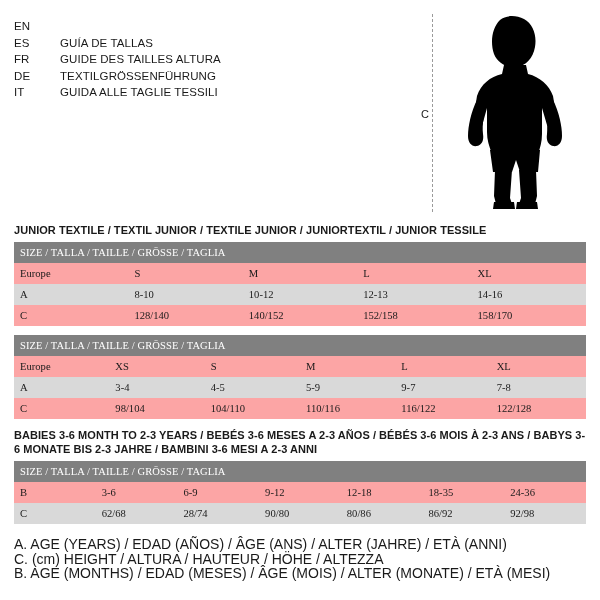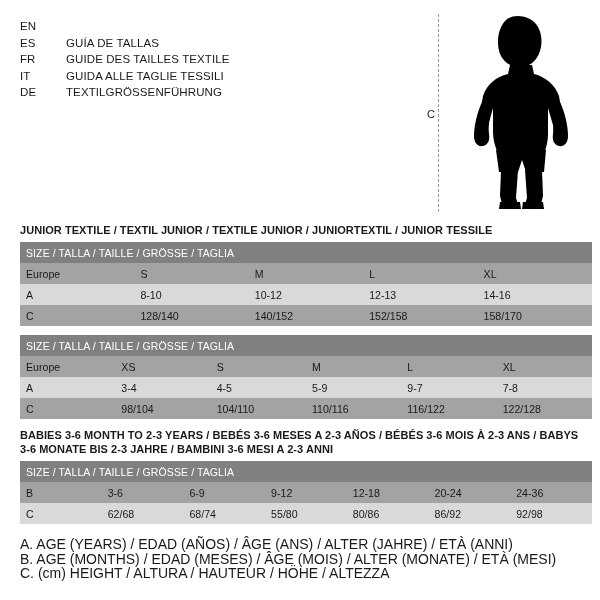--- a/index.html
+++ b/index.html
@@ -13,21 +13,21 @@
     font-family: "Liberation Sans", sans-serif;
     color: #1a1a1a;
     position: relative;
     overflow: hidden;
   }
   .page {
     position: relative;
     width: 600px;
     height: 600px;
     box-sizing: border-box;
-    padding: 14px 14px 0 20px;
+    padding: 14px 14px 0 14px;
   }
 
   
   .header {
     display: flex;
     flex-direction: row;
     align-items: flex-start;
   }
   .lang-block {
     width: 400px;
@@ -88,37 +88,38 @@
     color: #1a1a1a;
     letter-spacing: 0.05px;
     margin-bottom: 5px;
     line-height: 14px;
   }
   table.size-table {
     border-collapse: collapse;
     width: 572px;
     table-layout: fixed;
     font-size: 10.6px;
+    font-family: Liberation Serif, serif;
   }
   table.size-table td {
     padding: 3px 0 3px 6px;
     vertical-align: middle;
     height: 15px;
   }
   tr.head-row td {
     background: #808080;
     color: #ffffff;
     font-size: 10.5px;
     letter-spacing: 0.1px;
   }
   tr.band td {
     background: #d9d9d9;
   }
   tr.plain td {
-    background: #a3a3a3;
+    background: #fca5a5;
   }
   .col-label {
     width: 86px;
   }
 
   
   .notes {
     margin-top: 13px;
     font-size: 14px;
     line-height: 14.5px;
@@ -135,29 +136,29 @@
     <div class="lang-block">
       <div class="lang-row">
         <span class="lang-code">EN</span>
       </div>
       <div class="lang-row">
         <span class="lang-code">ES</span>
         <span class="lang-title">GUÍA DE TALLAS</span>
       </div>
       <div class="lang-row">
         <span class="lang-code">FR</span>
-        <span class="lang-title">GUIDE DES TAILLES TEXTILE</span>
+        <span class="lang-title">GUIDE DES TAILLES ALTURA</span>
+      </div>
+      <div class="lang-row">
+        <span class="lang-code">DE</span>
+        <span class="lang-title">TEXTILGRÖSSENFÜHRUNG</span>
       </div>
       <div class="lang-row">
         <span class="lang-code">IT</span>
         <span class="lang-title">GUIDA ALLE TAGLIE TESSILI</span>
-      </div>
-      <div class="lang-row">
-        <span class="lang-code">DE</span>
-        <span class="lang-title">TEXTILGRÖSSENFÜHRUNG</span>
       </div>
     </div>
 
     <div class="figure-area">
       <div class="dashed-line"></div>
       <div class="c-label">C</div>
       <div class="silhouette">
         <svg width="120" height="196" viewBox="0 0 120 196" xmlns="http://www.w3.org/2000/svg">
           <g fill="#000000">
 
@@ -255,35 +256,35 @@
       <tbody>
           <tr class="head-row">
         <td colspan="7">SIZE / TALLA / TAILLE / GRÖSSE / TAGLIA</td>
       </tr>
       <tr class="plain">
         <td class="col-label">B</td>
         <td>3-6</td>
         <td>6-9</td>
         <td>9-12</td>
         <td>12-18</td>
-        <td>20-24</td>
+        <td>18-35</td>
         <td>24-36</td>
       </tr>
       <tr class="band">
         <td class="col-label">C</td>
         <td>62/68</td>
-        <td>68/74</td>
-        <td>55/80</td>
+        <td>28/74</td>
+        <td>90/80</td>
         <td>80/86</td>
         <td>86/92</td>
         <td>92/98</td>
       </tr>
     </tbody>
       </table>
   </div>
 
   <div class="notes">
     <div class="note-line">A. AGE (YEARS) / EDAD (AÑOS) / ÂGE (ANS) / ALTER (JAHRE) / ETÀ (ANNI)</div>
+    <div class="note-line">C. (cm) HEIGHT / ALTURA / HAUTEUR / HÖHE / ALTEZZA</div>
     <div class="note-line">B. AGE (MONTHS) / EDAD (MESES) / ÂGE (MOIS) / ALTER (MONATE) / ETÀ (MESI)</div>
-    <div class="note-line">C. (cm) HEIGHT / ALTURA / HAUTEUR / HÖHE / ALTEZZA</div>
   </div>
 
 </div>
 
 </body></html>

